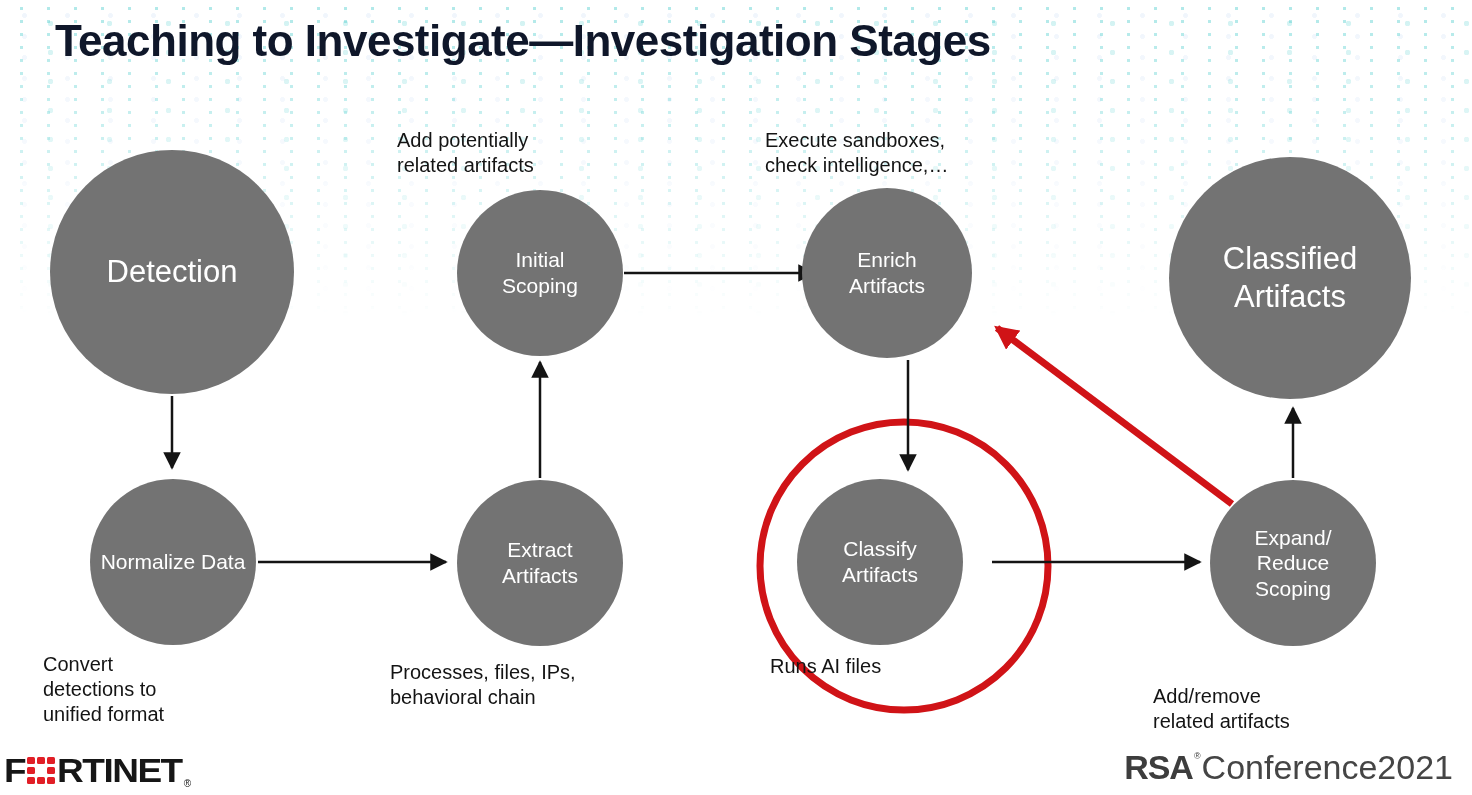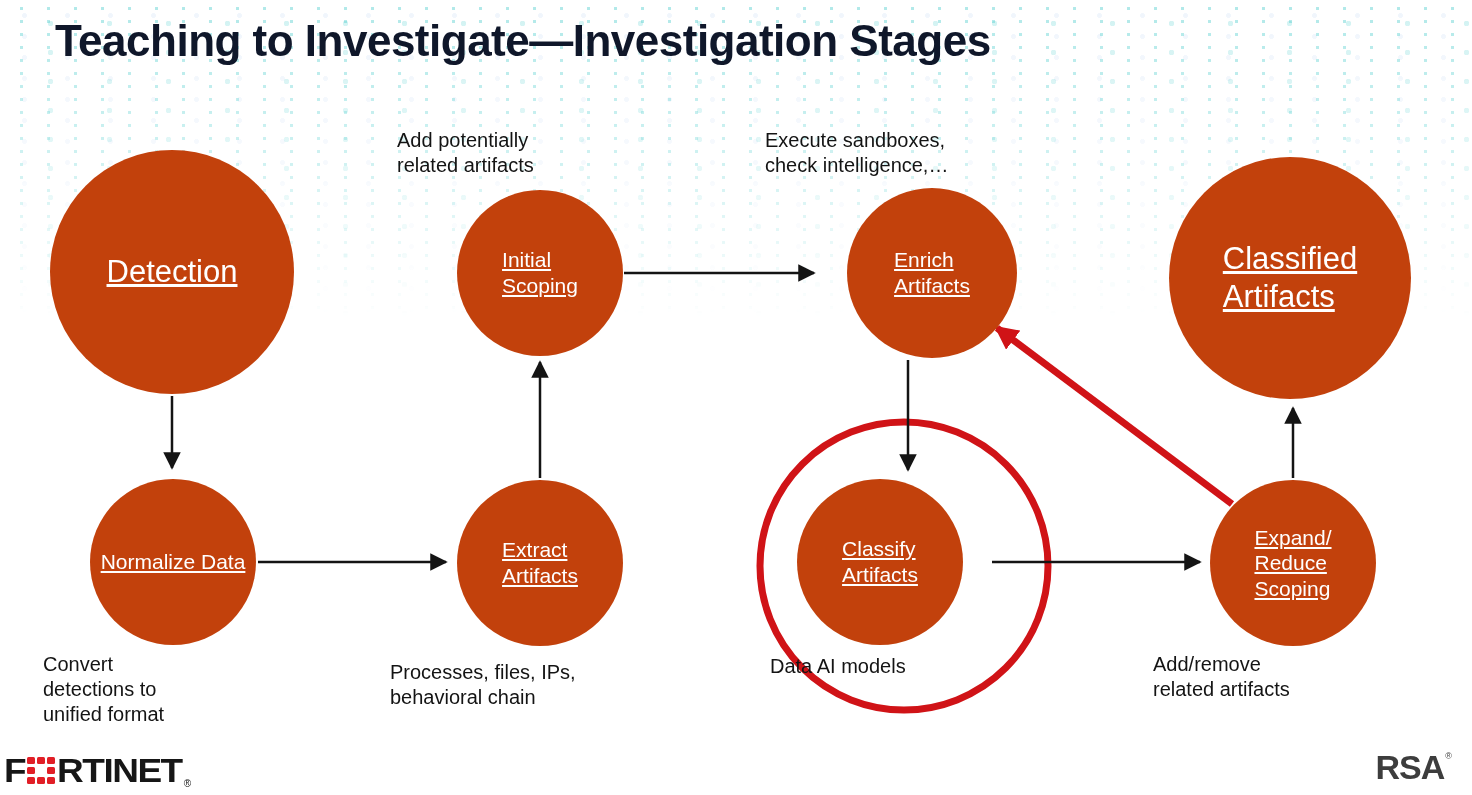--- a/index.html
+++ b/index.html
@@ -24,23 +24,23 @@
     mask-image: linear-gradient(to bottom, rgba(0,0,0,.9) 0%, rgba(0,0,0,.55) 40%, rgba(0,0,0,0) 80%);
     pointer-events: none;
   }
   .slide-title {
     position: absolute; left: 55px; top: 16px; width: 1300px;
     font-size: 44px; font-weight: 800; letter-spacing: -0.5px;
     color: #0f172a;
   }
   .node {
     position: absolute; border-radius: 50%;
-    background: #c2410c;
+    background: #737373;
     display: flex; align-items: center; justify-content: center;
-    text-align: left; color: #ffffff; text-decoration: underline;
+    text-align: center; color: #ffffff;
   }
   .node span { white-space: pre-line; line-height: 1.22; }
   .node.big span { font-size: 31px; }
   .node.small span { font-size: 21px; }
   .annotation {
     position: absolute; text-align: left; color: #141414;
     font-size: 20px; line-height: 1.24; white-space: pre-line;
   }
   svg.overlay { position: absolute; left: 0; top: 0; pointer-events: none; }
 
@@ -105,21 +105,21 @@
 
 <div class="node big" style="left:50px; top:150px; width:244px; height:244px;">
   <span>Detection</span>
 </div>
 
 <div class="node small" style="left:457px; top:190px; width:166px; height:166px;">
   <span>Initial
 Scoping</span>
 </div>
 
-<div class="node small" style="left:847px; top:188px; width:170px; height:170px;">
+<div class="node small" style="left:802px; top:188px; width:170px; height:170px;">
   <span>Enrich
 Artifacts</span>
 </div>
 
 <div class="node big" style="left:1169px; top:157px; width:242px; height:242px;">
   <span>Classified
 Artifacts</span>
 </div>
 
 <div class="node small" style="left:90px; top:479px; width:166px; height:166px;">
@@ -148,23 +148,23 @@
 <div class="annotation" style="left:765px; top:128px; width:280px;">Execute sandboxes,
 check intelligence,…</div>
 
 <div class="annotation" style="left:43px; top:652px; width:260px;">Convert
 detections to
 unified format</div>
 
 <div class="annotation" style="left:390px; top:652px; width:300px;margin-top:8px;">Processes, files, IPs,
 behavioral chain</div>
 
-<div class="annotation" style="left:770px; top:654px; width:264px;">Data AI models</div>
+<div class="annotation" style="left:770px; top:654px; width:264px;">Runs AI files</div>
 
-<div class="annotation" style="left:1153px; top:652px; width:280px;">Add/remove
+<div class="annotation" style="left:1153px; top:684px; width:280px;">Add/remove
 related artifacts</div>
 
 <div class="fortinet">
   <span class="letters">F</span>
   <span class="o-grid">
     <i></i>
       <i></i>
       <i></i>
     <i></i>
       <i class="blank"></i>
@@ -173,13 +173,14 @@
       <i></i>
       <i></i>
   </span>
   <span class="letters">RTINET</span>
   <span class="reg">®</span>
 </div>
 
 <div class="rsa-logo">
   <span class="rsa-bold">RSA</span>
   <span class="reg">®</span>
+  <span class="rsa-light">Conference2021</span>
 </div>
 
 </body></html>

